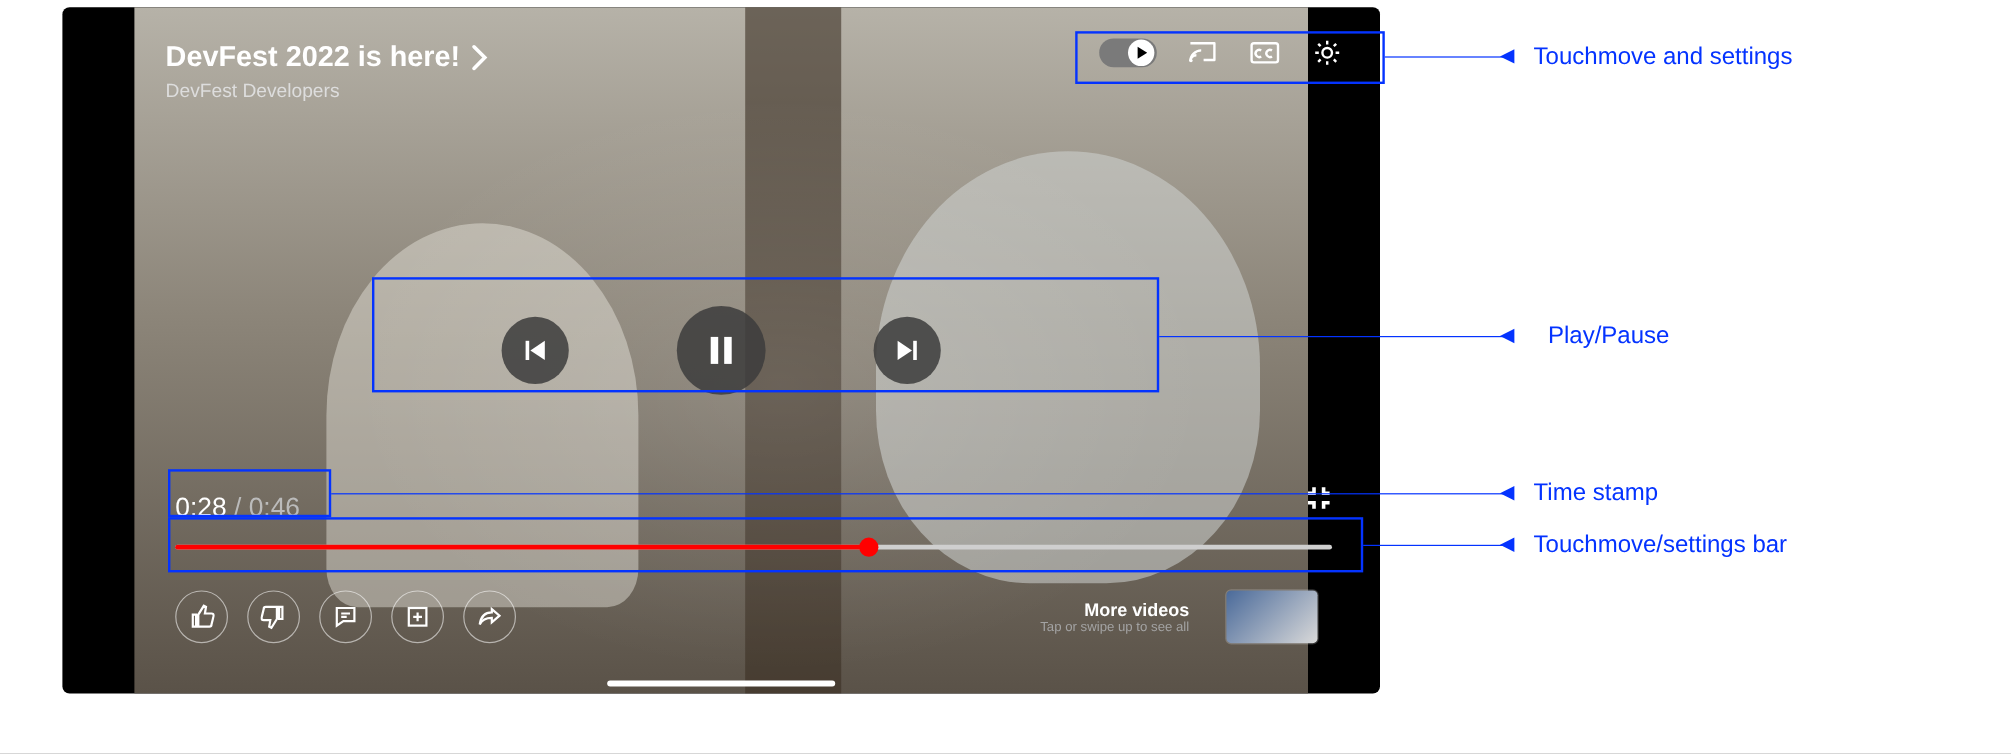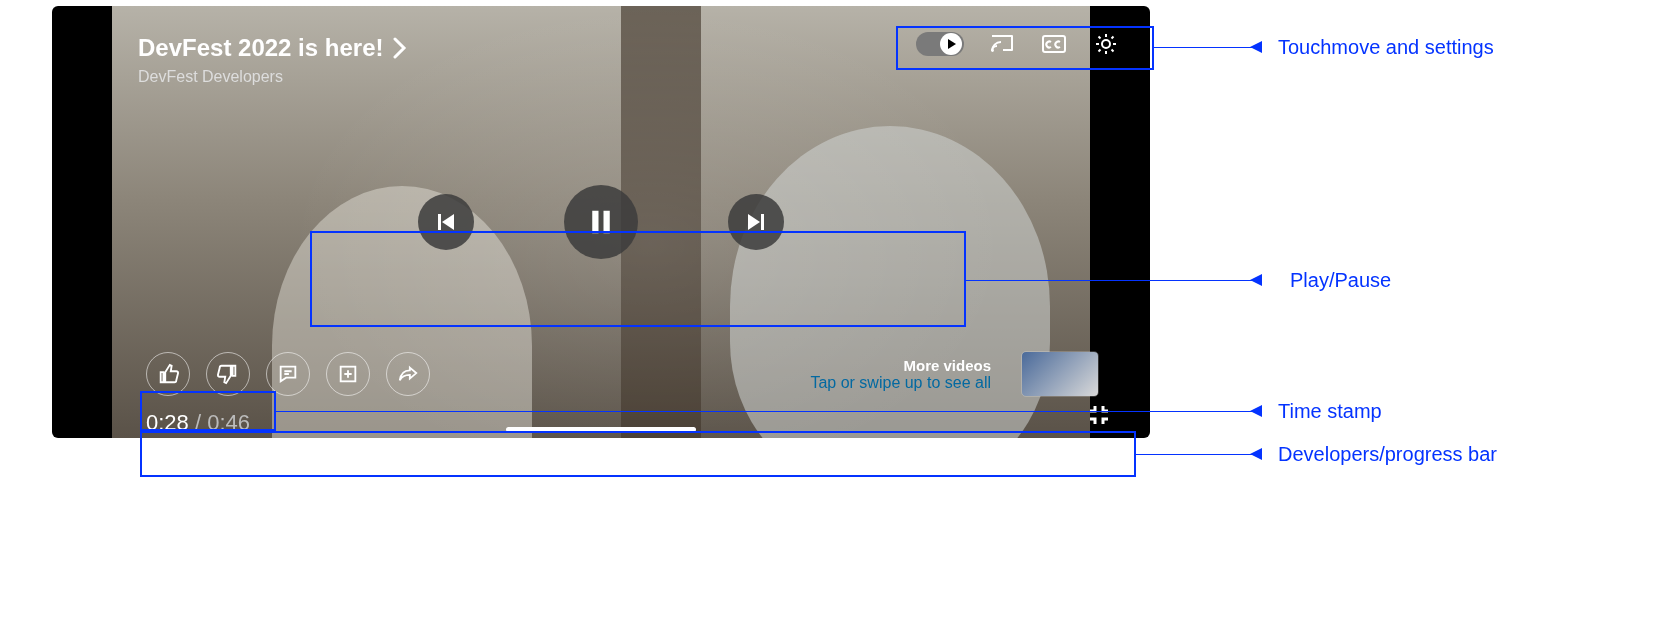--- a/index.html
+++ b/index.html
@@ -1,20 +1,20 @@
 <!DOCTYPE html>
 <html><head>
 <meta charset="utf-8">
 <style>
   * { box-sizing: border-box; margin: 0; padding: 0; }
   html, body { width: 1676px; height: 628px; font-family: Arial, Helvetica, sans-serif; background: #fff; }
   .stage { position: relative; width: 1676px; height: 628px; }
 
   
-  .player { position: absolute; left: 52px; top: 6px; width: 1098px; height: 432px; background: #000; border-radius: 6px; overflow: hidden; }
+  .player { position: absolute; left: 52px; top: 6px; width: 1098px; height: 572px; background: #000; border-radius: 6px; overflow: hidden; }
   .video-area { position: absolute; left: 60px; top: 0; right: 60px; bottom: 0; background: linear-gradient(180deg,#b6b2a8 0%,#8c8579 45%,#5a5248 100%); }
   .video-area::after { content:""; position:absolute; inset:0; background: radial-gradient(600px 400px at 55% 55%, rgba(255,255,255,.12), transparent 60%); }
   .door { position:absolute; left:52%; top:0; width:80px; height:100%; background:#3b2f23; opacity:.6; }
   .headscarf { position:absolute; right:40px; top:120px; width:320px; height:360px; border-radius:50% 50% 40% 40%; background:#cfd4d2; opacity:.55; }
   .man { position:absolute; left:160px; top:180px; width:260px; height:320px; border-radius:50% 50% 10% 10%; background:#e9e6de; opacity:.45; }
 
   
   .title-row { position:absolute; left:86px; top:28px; color:#fff; display:flex; align-items:center; gap:10px; }
   .title-row .title { font-size:24px; font-weight:700; }
   .channel { position:absolute; left:86px; top:62px; color:#ddd; font-size:16px; }
@@ -47,21 +47,21 @@
   .progress .thumb { position:absolute; top:50%; width:16px; height:16px; background:#ff0000; border-radius:50%; transform:translate(-50%,-50%); }
 
   
   .bottom-row { position:absolute; left:94px; bottom:42px; display:flex; align-items:center; gap:16px; }
   .rbtn { width:44px; height:44px; border-radius:50%; border:1.5px solid rgba(255,255,255,.55); display:flex; align-items:center; justify-content:center; }
   .rbtn svg { width:22px; height:22px; stroke:#fff; fill:none; stroke-width:2; }
 
   .more-videos { position:absolute; right:52px; bottom:42px; display:flex; align-items:center; gap:31px; color:#fff; }
   .more-videos .txt { text-align:right; }
   .more-videos .t1 { font-size:15px; font-weight:600; }
-  .more-videos .t2 { font-size:16px; color:#0369a1; }
+  .more-videos .t2 { font-size:11px; color:#a3a3a3; }
   .more-videos .thumb { width:76px; height:44px; border-radius:4px; background:linear-gradient(135deg,#4a6a9a,#d9d9d9); outline:1px solid rgba(255,255,255,.2); }
 
   .handle { position:absolute; left:50%; bottom:6px; transform:translateX(-50%); width:190px; height:5px; background:#fff; border-radius:3px; }
 
   
   .anno { position:absolute; border:2px solid #0433ff; pointer-events:none; }
   .anno-line { position:absolute; height:0; border-top:1.5px solid #0433ff; }
   .anno-label { position:absolute; color:#0433ff; font-size:20px; font-family:Arial; white-space:nowrap; }
   .arrowhead { position:absolute; width:0; height:0; border-top:6px solid transparent; border-bottom:6px solid transparent; border-right:12px solid #0433ff; }
 </style>
@@ -206,15 +206,15 @@
   <div class="anno-line" style="left:966px; top:280px; width:294px;"></div>
   <div class="arrowhead" style="left:1250px; top:274px;"></div>
   <div class="anno-label" style="left:1278px; top:269px;margin-left:12px;">Play/Pause</div>
 
   <div class="anno-line" style="left:276px; top:411px; width:984px;"></div>
   <div class="arrowhead" style="left:1250px; top:405px;"></div>
   <div class="anno-label" style="left:1278px; top:400px;">Time stamp</div>
 
   <div class="anno-line" style="left:1136px; top:454px; width:124px;"></div>
   <div class="arrowhead" style="left:1250px; top:448px;"></div>
-  <div class="anno-label" style="left:1278px; top:443px;">Developers/progress bar</div>
+  <div class="anno-label" style="left:1278px; top:443px;">Touchmove/settings bar</div>
 
 </div>
 
 </body></html>

